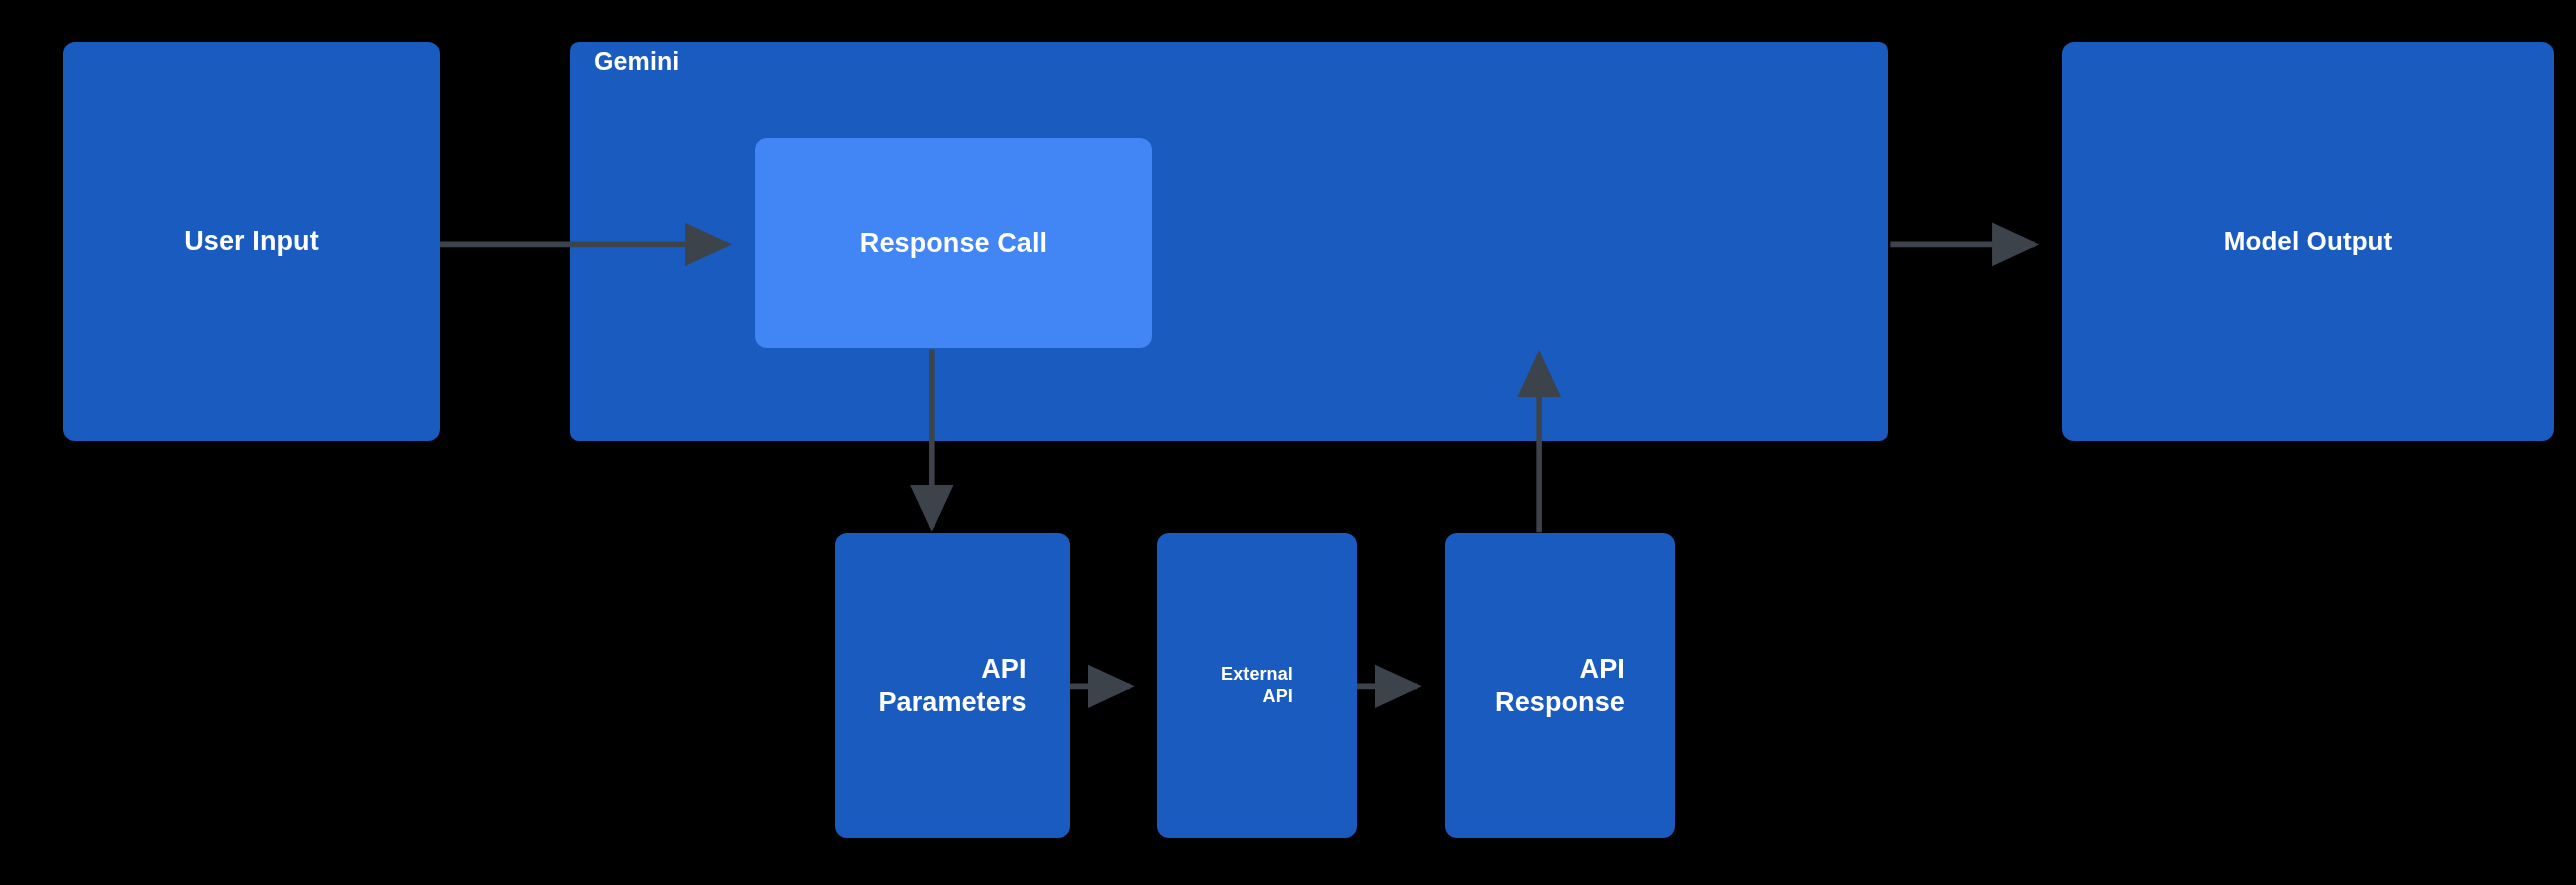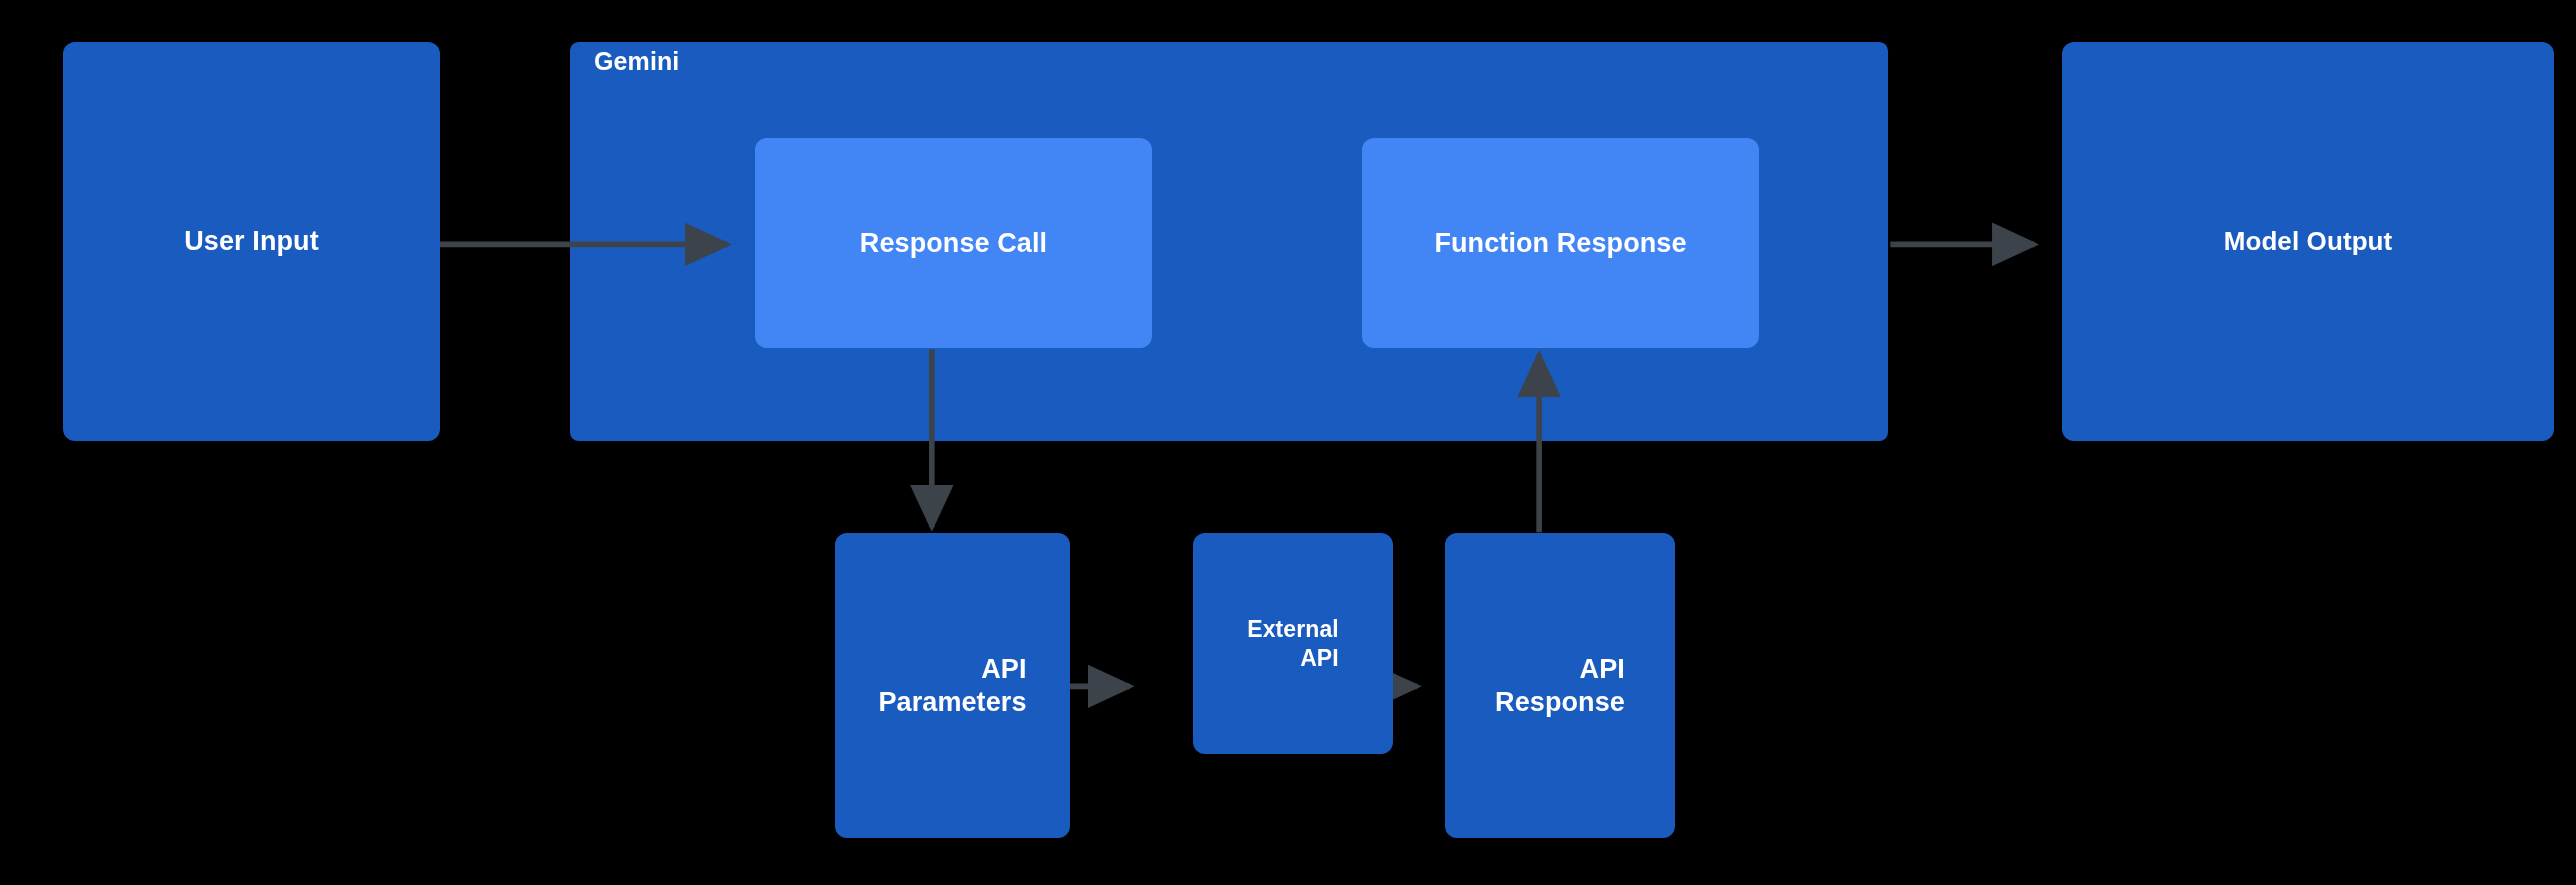--- a/index.html
+++ b/index.html
@@ -61,21 +61,21 @@
   }
 
   
   #node-user-input      { left:42px;   top:42px;   width:377px; height:399px;  font-size:27px; }
   #group-gemini         { left:570px;  top:42px;   width:1318px; height:399px; }
   #label-gemini         { left:594px;  top:47px; }
   #node-function-call   { left:734px; top:138px;  width:397px; height:210px;  font-size:27px; }
   #node-function-resp   { left:1341px; top:138px;  width:397px; height:210px;  font-size:27px; }
   #node-model-output    { left:2041px; top:42px;   width:492px; height:399px;  font-size:26px; }
   #node-api-params      { left:814px; top:533px;  width:235px; height:305px;  font-size:27px; }
-  #node-external-api    { left:1172px; top:533px;  width:200px; height:221px;  font-size:23px; }
+  #node-external-api    { left:1136px; top:533px;  width:200px; height:305px;  font-size:18px; }
   #node-api-response    { left:1424px; top:533px;  width:230px; height:305px;  font-size:27px; }
 </style>
 </head>
 <body>
 
 <div id="canvas">
 
   <div class="group-box" id="group-gemini"></div>
   <div class="group-label" id="label-gemini">Gemini</div>
 
@@ -91,20 +91,19 @@
       <line x1="1499" y1="562" x2="1499" y2="848"></line>
       <line x1="1692" y1="1104" x2="1818" y2="1104"></line>
       <line x1="2154" y1="1104" x2="2280" y2="1104"></line>
       <line x1="2476" y1="856" x2="2476" y2="570"></line>
       <line x1="3041" y1="393" x2="3273" y2="393"></line>
     </g>
   </svg>
 
   <div class="node node-dark" id="node-user-input">User Input</div>
   <div class="node node-light" id="node-function-call">Response Call</div>
-  <div class="node node-light" id="node-function-resp">Function Response</div>
   <div class="node node-dark" id="node-model-output">Model Output</div>
   <div class="node node-dark" id="node-api-params">API<br>Parameters</div>
   <div class="node node-dark" id="node-external-api">External<br>API</div>
   <div class="node node-dark" id="node-api-response">API<br>Response</div>
 
 </div>
 
 
 </body></html>

